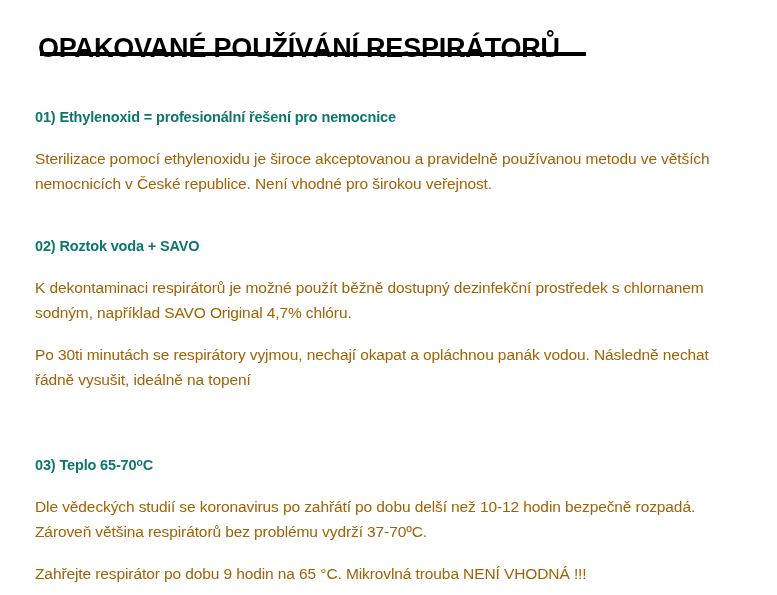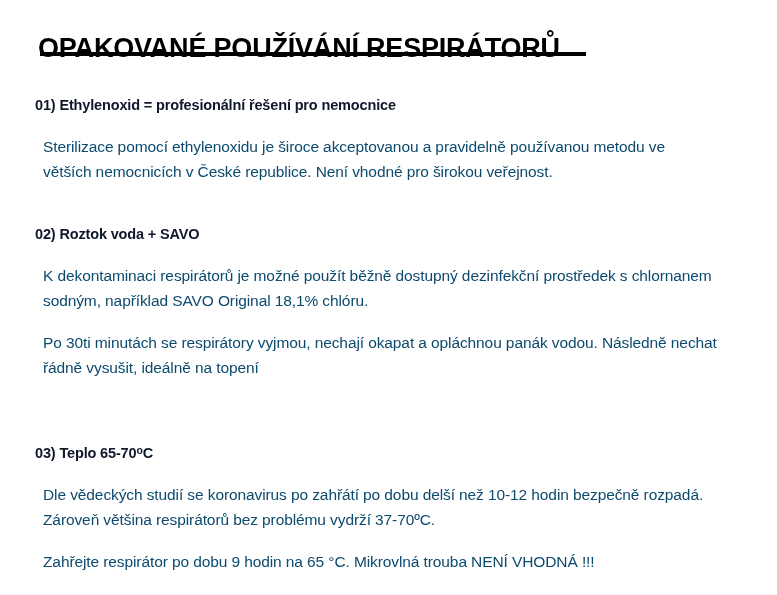--- a/index.html
+++ b/index.html
@@ -44,34 +44,34 @@
   
   .section {
     position: absolute;
     left: 35px;
     width: 690px;
   }
 
   .section-heading {
     font-size: 14.5px;
     font-weight: bold;
-    color: #0f172a;
+    color: #0f766e;
     line-height: 1.3;
     letter-spacing: -0.15px;
-    margin: 4px 0 0 0;
+    margin: 16px 0 0 0;
     white-space: nowrap;
   }
 
   .para {
     font-size: 15.5px;
     font-weight: normal;
-    color: #0c4a6e;
+    color: #a16207;
     line-height: 25.5px;
     letter-spacing: -0.1px;
-    margin: 8px;
+    margin: 0;
   }
 
   .para + .para {
     margin-top: 16px;
   }
 
   .section-body {
     margin-top: 19px;
   }
 
@@ -98,21 +98,21 @@
   <div class="section" id="section-1">
     <div class="section-heading">01) Ethylenoxid = profesionální řešení pro nemocnice</div>
     <div class="section-body">
       <p class="para">Sterilizace pomocí ethylenoxidu je široce akceptovanou a pravidelně používanou metodu ve větších nemocnicích v České republice.  Není vhodné pro širokou veřejnost.</p>
     </div>
   </div>
 
   <div class="section" id="section-2">
     <div class="section-heading">02) Roztok voda + SAVO</div>
     <div class="section-body">
-      <p class="para">K dekontaminaci respirátorů je možné použít běžně dostupný dezinfekční prostředek s chlornanem sodným, například SAVO Original 18,1% chlóru.</p>
+      <p class="para">K dekontaminaci respirátorů je možné použít běžně dostupný dezinfekční prostředek s chlornanem sodným, například SAVO Original 4,7% chlóru.</p>
       <p class="para">Po 30ti minutách se respirátory vyjmou, nechají okapat a opláchnou panák vodou. Následně nechat řádně vysušit, ideálně na topení</p>
     </div>
   </div>
 
   <div class="section" id="section-3">
     <div class="section-heading"><span>03) Teplo 65-70</span><span class="deg-sup">o</span><span>C</span></div>
     <div class="section-body">
       <p class="para">Dle vědeckých studií se koronavirus po zahřátí po dobu delší než 10-12 hodin bezpečně rozpadá.  Zároveň většina respirátorů bez problému vydrží 37-70ºC.</p>
       <p class="para">Zahřejte respirátor po dobu 9 hodin na 65 °C.  Mikrovlná trouba NENÍ VHODNÁ !!!</p>
     </div>

